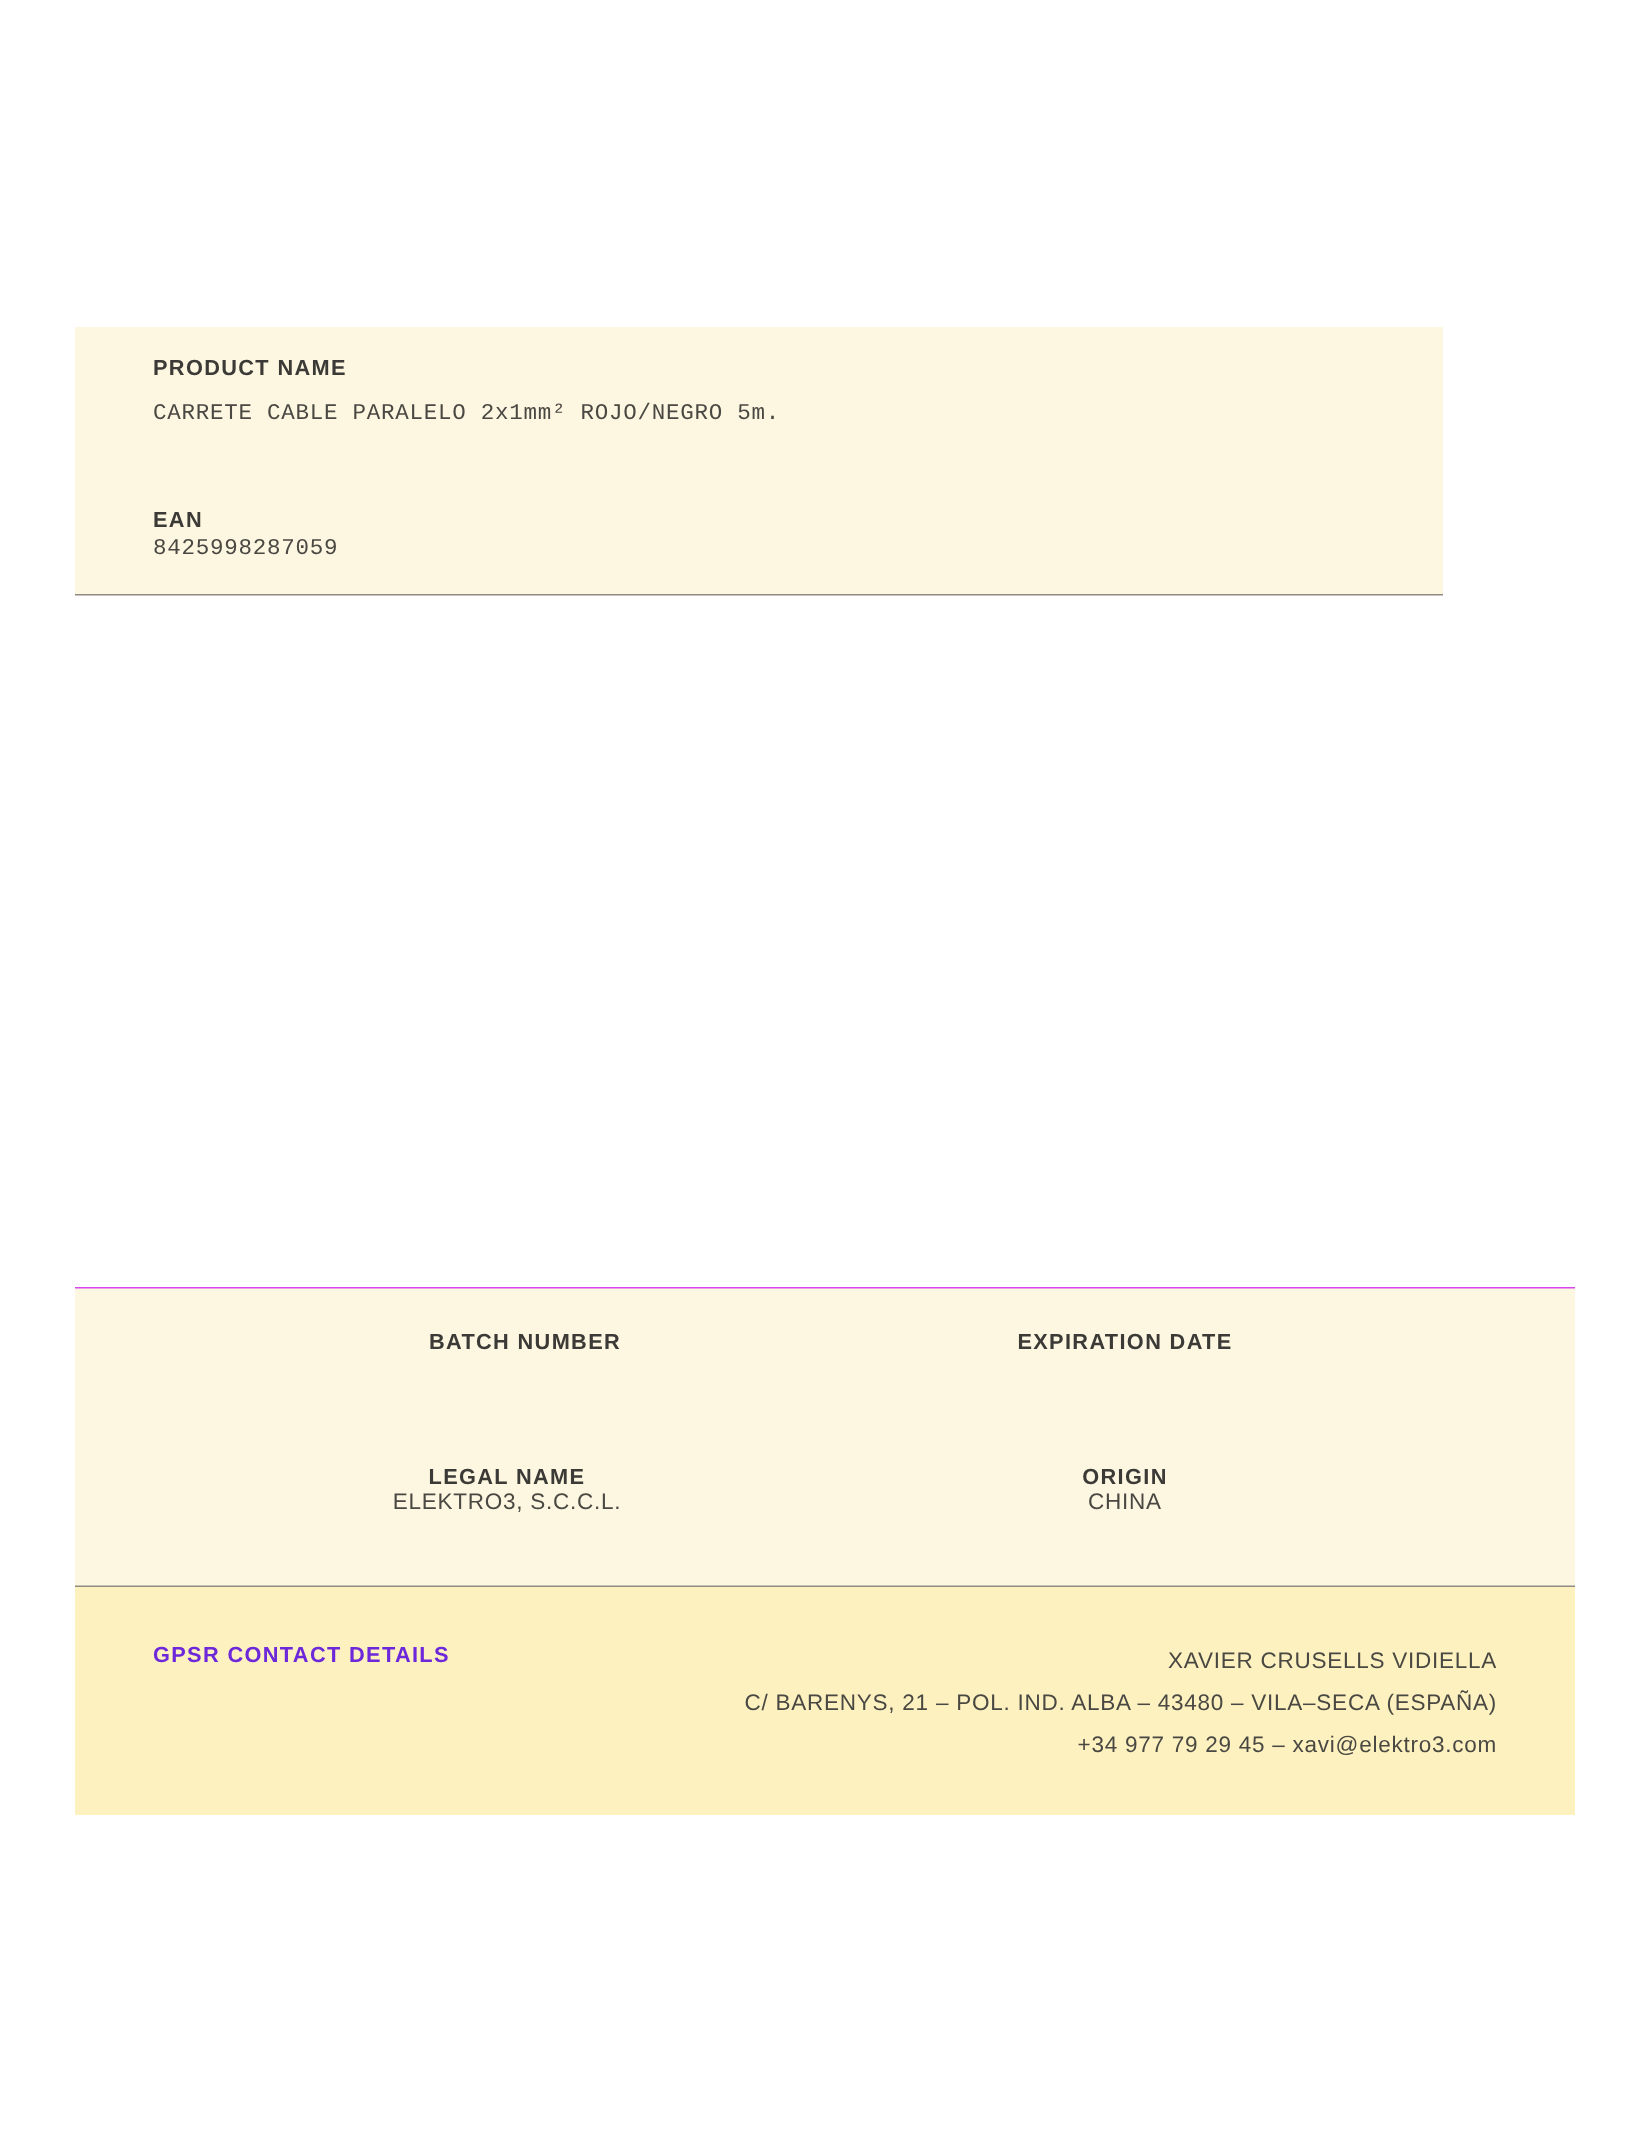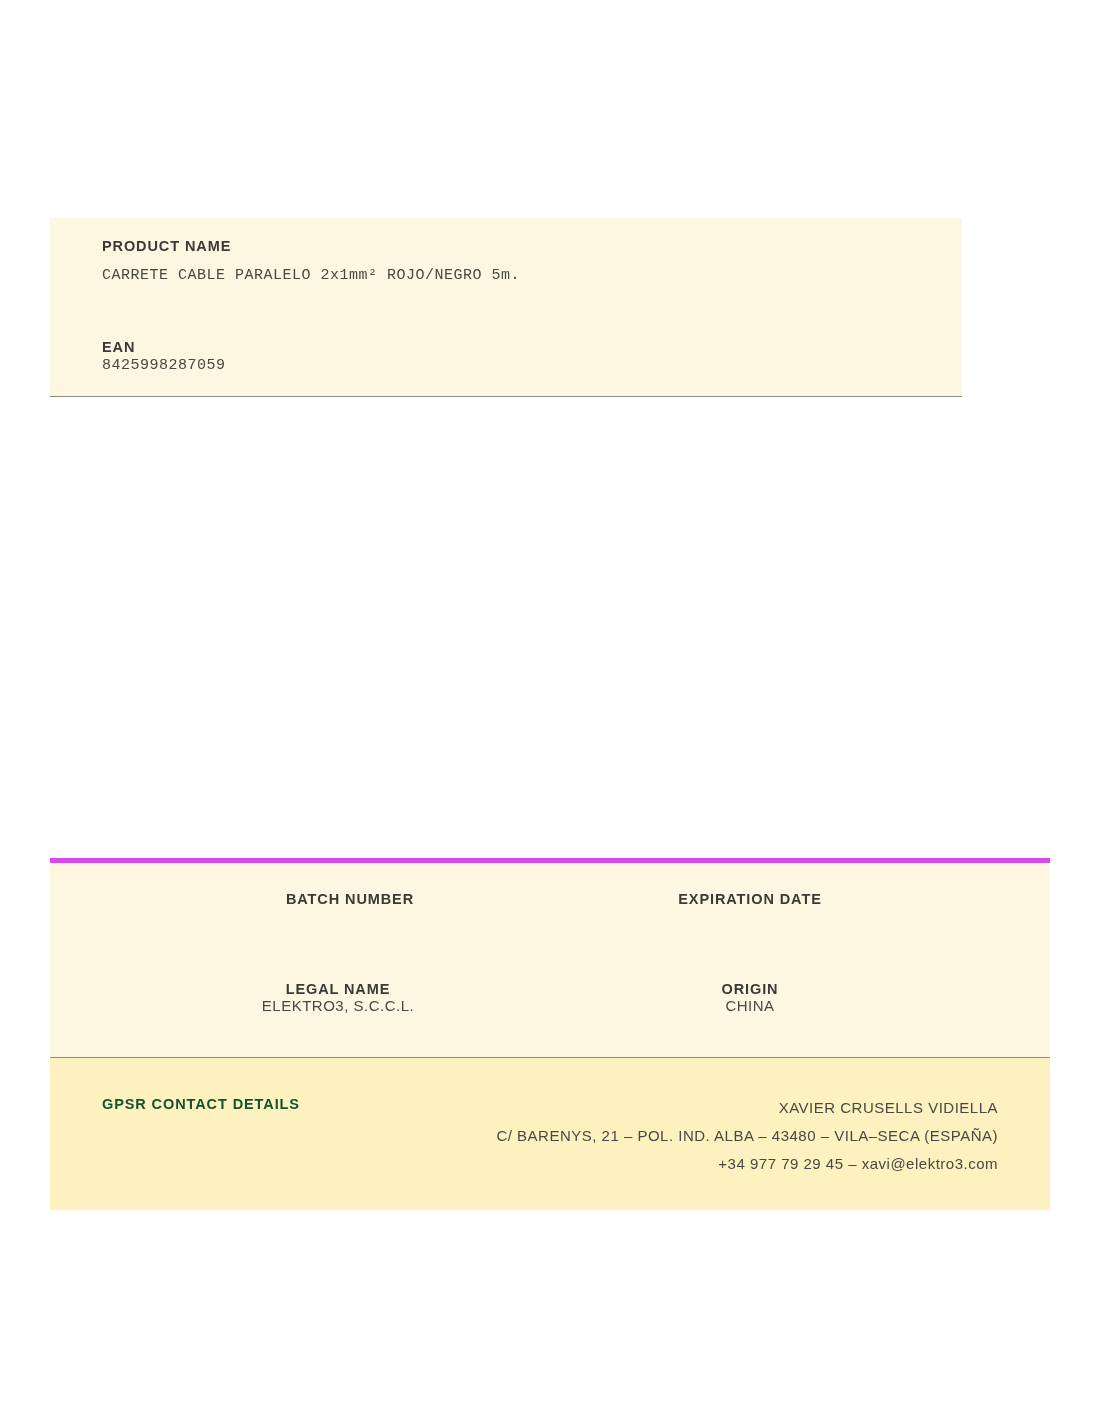--- a/index.html
+++ b/index.html
@@ -74,21 +74,21 @@
   
 
   
   .batch-block {
     position: absolute;
     left: 50px;
     top: 858px;
     width: 1000px;
     height: 200px;
     background: #fdf6e0;
-    border-top: 5px solid #d946ef;
+    border-top: 1px solid #d946ef;
     border-bottom: 1px solid #8f8c85;
     box-sizing: border-box;
   }
 
   .cell {
     position: absolute;
     text-align: center;
     width: 360px;
   }
   .cell .lbl {
@@ -121,21 +121,21 @@
     background: #fcf1bf;
     box-sizing: border-box;
   }
   .gpsr-label {
     position: absolute;
     left: 52px;
     top: 38px;
     font-size: 14.5px;
     font-weight: bold;
     letter-spacing: 0.9px;
-    color: #14532d;
+    color: #6d28d9;
   }
   .gpsr-lines {
     position: absolute;
     right: 52px;
     top: 36px;
     text-align: right;
     font-size: 15px;
     letter-spacing: 0.5px;
     color: #4a4843;
     line-height: 28px;

